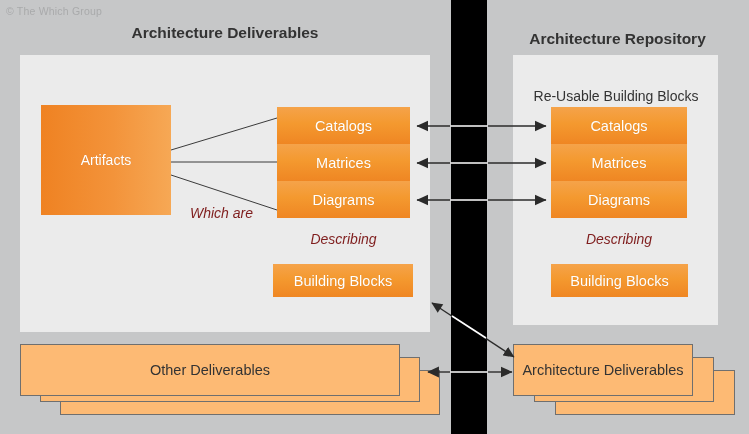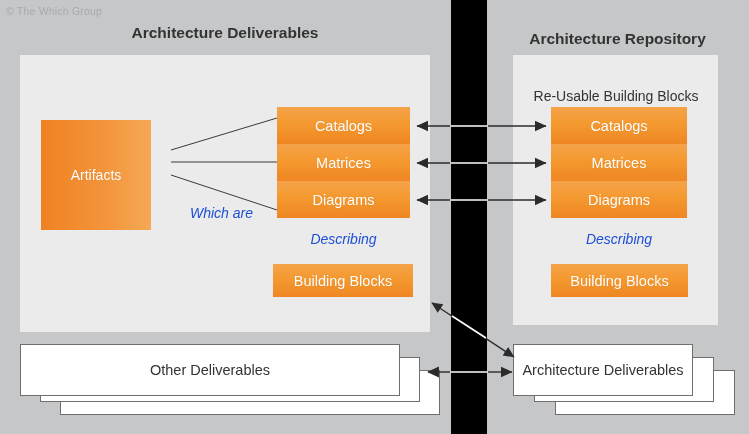--- a/index.html
+++ b/index.html
@@ -56,47 +56,47 @@
     box-sizing:border-box;
     text-shadow:0 0 1px rgba(0,0,0,.12);
   }
   .orange.grad-v{
     background:linear-gradient(180deg,#f5a34a 0%,#f4992f 45%,#ef8623 100%);
   }
   .orange.grad-h{
     background:linear-gradient(90deg,#ef8222 0%,#f3933a 55%,#f6a855 100%);
   }
 
-  #artifacts{left:41px;top:105px;width:110px;height:110px;font-size:14px;margin-top:15px;}
+  #artifacts{left:41px;top:105px;width:130px;height:110px;font-size:14px;}
 
   #cat-left{left:277px;top:107px;width:133px;height:37px;}
   #mat-left{left:277px;top:144px;width:133px;height:37px;}
   #dia-left{left:277px;top:181px;width:133px;height:37px;}
 
   #cat-right{left:551px;top:107px;width:136px;height:37px;}
   #mat-right{left:551px;top:144px;width:136px;height:37px;}
   #dia-right{left:551px;top:181px;width:136px;height:37px;}
 
   #bb-left{left:273px;top:264px;width:140px;height:33px;}
   #bb-right{left:551px;top:264px;width:137px;height:33px;}
 
   
   .ital{
-    position:absolute;font-style:italic;font-size:14px;color:#1d4ed8;
+    position:absolute;font-style:italic;font-size:14px;color:#7f1d1d;
     white-space:nowrap;
   }
   #which-are{left:190px;top:205px;}
   #desc-left{left:277px;top:231px;width:133px;text-align:center;}
   #desc-right{left:551px;top:231px;width:136px;text-align:center;}
 
   
   .doc-stack{position:absolute;}
   .doc{
     position:absolute;
-    background:#ffffff;
+    background:#fdba74;
     border:1px solid #6f6f6f;
     box-sizing:border-box;
   }
   .doc.front{
     display:flex;align-items:center;justify-content:center;
     font-size:14.5px;color:#333;text-align:center;line-height:17px;
     z-index:3;
   }
   .doc.mid{z-index:2;}
   .doc.back{z-index:1;}

